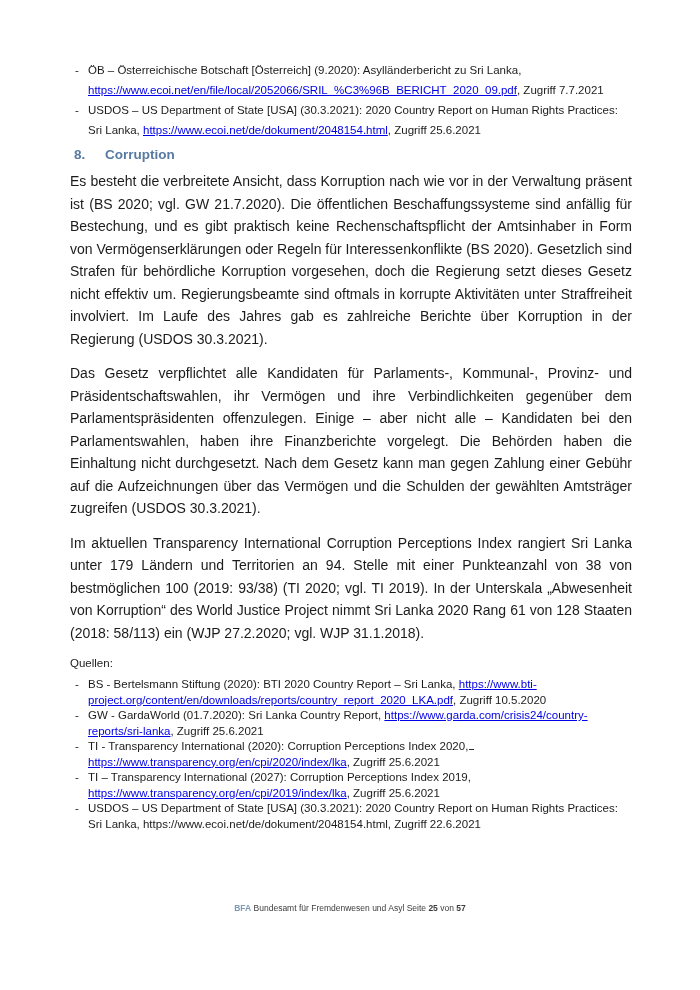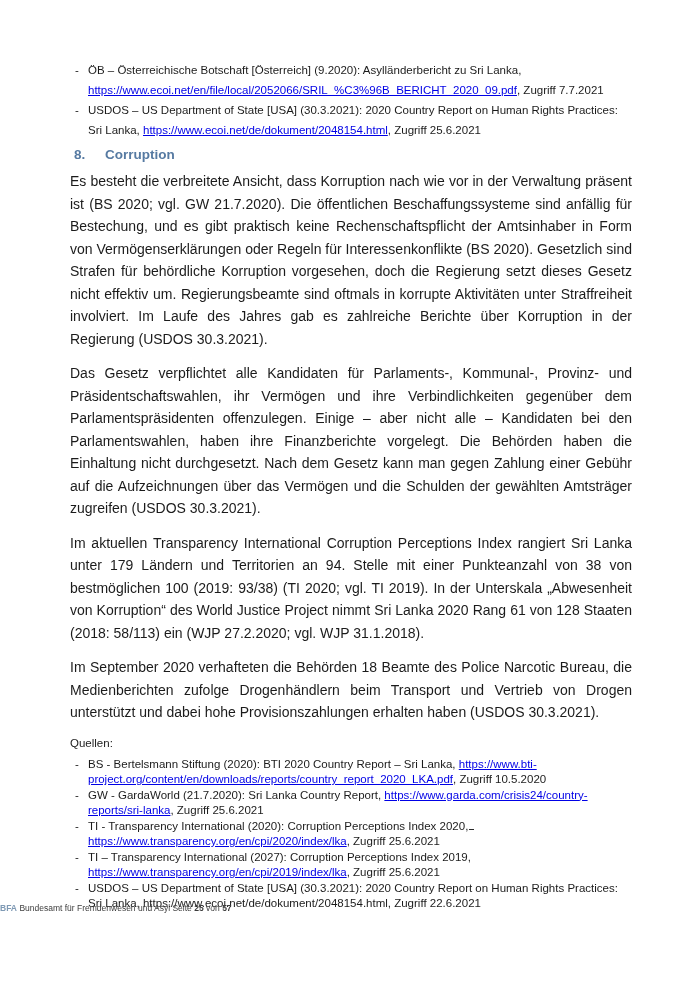--- a/index.html
+++ b/index.html
@@ -56,20 +56,21 @@
     border-bottom: 1px solid #2a2a2a;
     margin-left: 1px;
   }
 
   
   .page-footer {
     position: absolute;
     left: 0;
     top: 903px;
     width: 700px;
+    text-align: center;
     font-size: 8.5px;
     line-height: 11px;
     color: #3c3c3c;
   }
   .page-footer .logo { color: #7e99b4; font-weight: bold; }
   .page-footer .bold { font-weight: bold; }
 </style>
 </head>
 <body>
 
@@ -87,32 +88,31 @@
   </div>
 
   <div class="section-heading">
     <span class="h-num">8.</span>
     <span class="h-title">Corruption</span>
   </div>
 
   <p class="body-para">Es besteht die verbreitete Ansicht, dass Korruption nach wie vor in der Verwaltung präsent ist (BS 2020; vgl. GW 21.7.2020). Die öffentlichen Beschaffungssysteme sind anfällig für Bestechung, und es gibt praktisch keine Rechenschaftspflicht der Amtsinhaber in Form von Vermögenserklärungen oder Regeln für Interessenkonflikte (BS 2020). Gesetzlich sind Strafen für behördliche Korruption vorgesehen, doch die Regierung setzt dieses Gesetz nicht effektiv um. Regierungsbeamte sind oftmals in korrupte Aktivitäten unter Straffreiheit involviert. Im Laufe des Jahres gab es zahlreiche Berichte über Korruption in der Regierung (USDOS 30.3.2021).</p>
   <p class="body-para">Das Gesetz verpflichtet alle Kandidaten für Parlaments-, Kommunal-, Provinz- und Präsidentschaftswahlen, ihr Vermögen und ihre Verbindlichkeiten gegenüber dem Parlamentspräsidenten offenzulegen. Einige – aber nicht alle – Kandidaten bei den Parlamentswahlen, haben ihre Finanzberichte vorgelegt. Die Behörden haben die Einhaltung nicht durchgesetzt. Nach dem Gesetz kann man gegen Zahlung einer Gebühr auf die Aufzeichnungen über das Vermögen und die Schulden der gewählten Amtsträger zugreifen (USDOS 30.3.2021).</p>
   <p class="body-para">Im aktuellen Transparency International Corruption Perceptions Index rangiert Sri Lanka unter 179 Ländern und Territorien an 94. Stelle mit einer Punkteanzahl von 38 von bestmöglichen 100 (2019: 93/38) (TI 2020; vgl. TI 2019). In der Unterskala „Abwesenheit von Korruption“ des World Justice Project nimmt Sri Lanka 2020 Rang 61 von 128 Staaten (2018: 58/113) ein (WJP 27.2.2020; vgl. WJP 31.1.2018).</p>
-  <p class="body-para">Im September 2020 verhafteten die Behörden 18 Beamte des Police Narcotic Bureau, die Medienberichten zufolge Drogenhändlern beim Transport und Vertrieb von Drogen unterstützt und dabei hohe Provisionszahlungen erhalten haben (USDOS 30.3.2021).</p>
 
   <div class="sources-label">Quellen:</div>
 
   <div class="ref-list bottom">
     <div class="ref-item">
       <span class="marker">-</span>
       <span class="ref-body"><span>BS - Bertelsmann Stiftung (2020): BTI 2020 Country Report – Sri Lanka, </span><a class="doc-link">https://www.bti-project.org/content/en/downloads/reports/country_report_2020_LKA.pdf</a><span>, Zugriff 10.5.2020</span></span>
     </div>
     <div class="ref-item">
       <span class="marker">-</span>
-      <span class="ref-body"><span>GW - GardaWorld (21.7.2020): Sri Lanka Country Report, </span><a class="doc-link">https://www.garda.com/crisis24/country-reports/sri-lanka</a><span>, Zugriff 25.6.2021</span></span>
+      <span class="ref-body"><span>GW - GardaWorld (01.7.2020): Sri Lanka Country Report, </span><a class="doc-link">https://www.garda.com/crisis24/country-reports/sri-lanka</a><span>, Zugriff 25.6.2021</span></span>
     </div>
     <div class="ref-item">
       <span class="marker">-</span>
       <span class="ref-body"><span>TI - Transparency International (2020): Corruption Perceptions Index 2020,</span><span class="uspace"></span> <a class="doc-link">https://www.transparency.org/en/cpi/2020/index/lka</a><span>, Zugriff 25.6.2021</span></span>
     </div>
     <div class="ref-item">
       <span class="marker">-</span>
       <span class="ref-body"><span>TI – Transparency International (2027): Corruption Perceptions Index 2019, </span><a class="doc-link">https://www.transparency.org/en/cpi/2019/index/lka</a><span>, Zugriff 25.6.2021</span></span>
     </div>
     <div class="ref-item">

